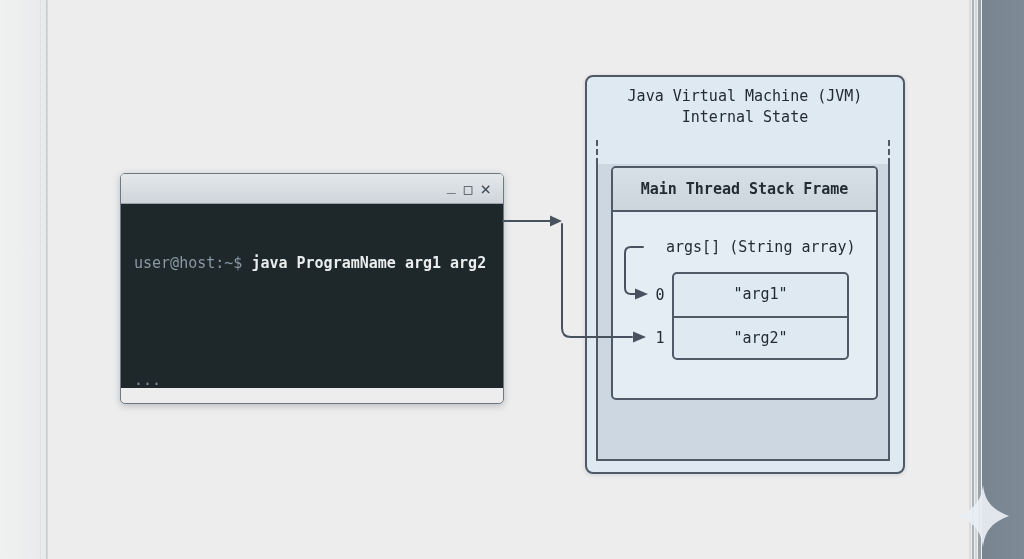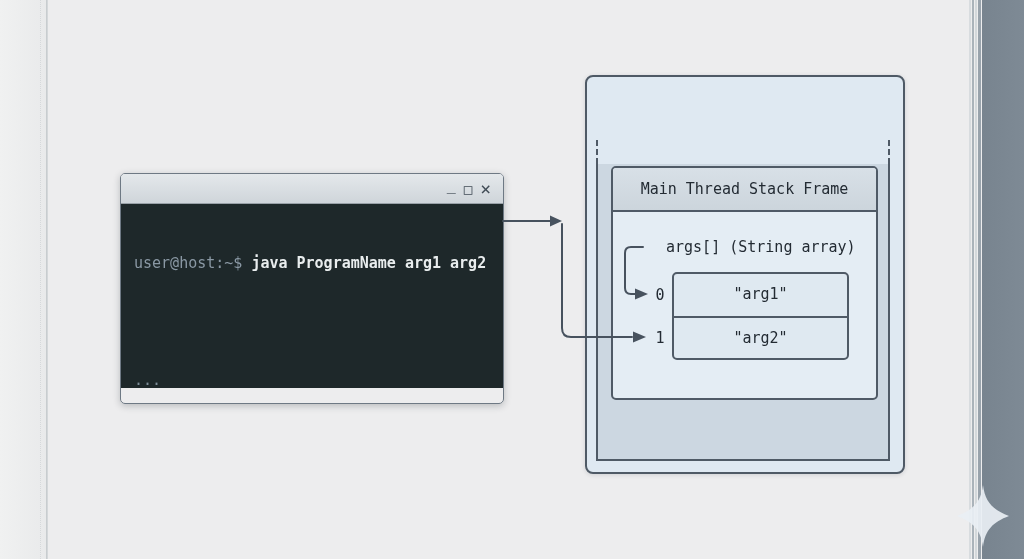--- a/index.html
+++ b/index.html
@@ -48,21 +48,21 @@
                font-size: 15px; line-height: 21px; color: #232b33; z-index: 2; }
   .dash { position: absolute; top: 140px; height: 24px; width: 0;
           border-left: 2px dashed #4f5a66; z-index: 2; }
   .dash-l { left: 596px; }
   .dash-r { left: 888px; }
   .stack-col { position: absolute; left: 596px; top: 164px; width: 294px; height: 297px;
                background: #ccd7e1; border-left: 2px solid #4f5a66;
                border-right: 2px solid #4f5a66; border-bottom: 2px solid #4f5a66; z-index: 2; }
   .frame { position: absolute; left: 611px; top: 166px; width: 267px; height: 234px;
            background: #e4edf4; border: 2px solid #4f5a66; border-radius: 5px;
-           overflow: hidden; z-index: 3; }
+           overflow: hidden; z-index: 3; font-weight: bold; }
   .frame-hdr { height: 44px; background: linear-gradient(to bottom, #d8e0e7, #ccd5dc);
                border-bottom: 2px solid #4f5a66; text-align: center; line-height: 43px;
                font-size: 15px; color: #232b33; }
   .args-label { position: absolute; left: 666px; top: 238px; font-size: 15px;
                 color: #232b33; z-index: 4; }
   .idx { position: absolute; width: 16px; text-align: center; font-size: 15px;
          color: #232b33; z-index: 4; }
   .idx0 { left: 652px; top: 286px; }
   .idx1 { left: 652px; top: 329px; }
   .cells { position: absolute; left: 672px; top: 272px; width: 177px;
@@ -101,20 +101,24 @@
     </div>
     <div class="term-body">
       <div class="term-line"><span class="prompt">user@host:~$</span><span class="cmd">java ProgramName arg1 arg2</span></div>
       <div class="term-gap"></div>
       <div class="term-line out">...</div>
       
     </div>
   </div>
 
   <div class="jvm-box"></div>
+  <div class="jvm-title">
+    <div>Java Virtual Machine (JVM)</div>
+    <div>Internal State</div>
+  </div>
   <div class="dash dash-l"></div>
   <div class="dash dash-r"></div>
   <div class="stack-col"></div>
   <div class="frame">
     <div class="frame-hdr">Main Thread Stack Frame</div>
   </div>
   <div class="args-label">args[] (String array)</div>
   <div class="idx idx0">0</div>
   <div class="idx idx1">1</div>
   <div class="cells">

